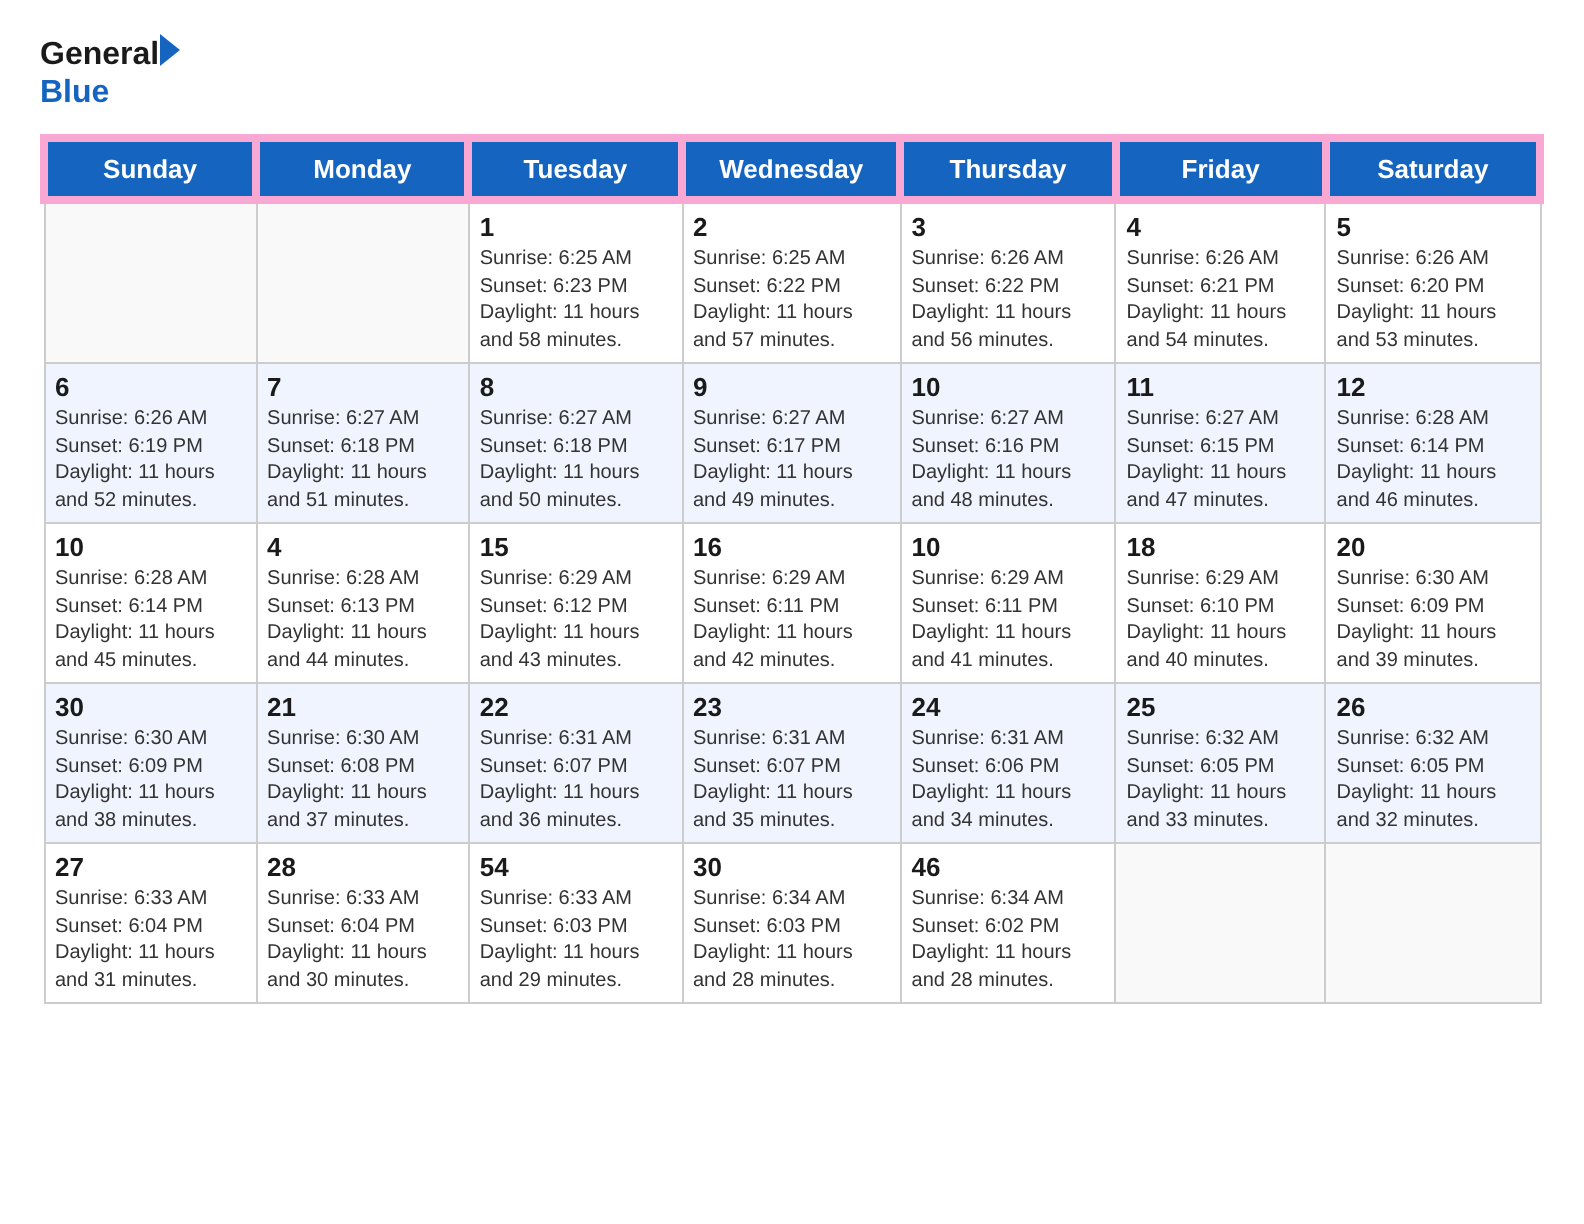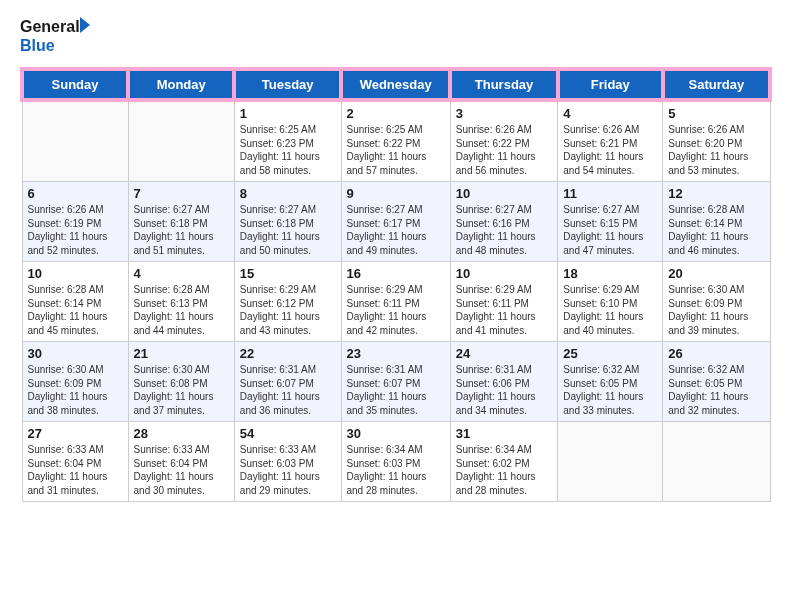--- a/index.html
+++ b/index.html
@@ -238,21 +238,21 @@
           </td>
           <td>
             <span class="day-number">54</span>
             <div class="cell-info">Sunrise: 6:33 AM<br>Sunset: 6:03 PM<br>Daylight: 11 hours and 29 minutes.</div>
           </td>
           <td>
             <span class="day-number">30</span>
             <div class="cell-info">Sunrise: 6:34 AM<br>Sunset: 6:03 PM<br>Daylight: 11 hours and 28 minutes.</div>
           </td>
           <td>
-            <span class="day-number">31</span>
+            <span class="day-number">46</span>
             <div class="cell-info">Sunrise: 6:34 AM<br>Sunset: 6:02 PM<br>Daylight: 11 hours and 28 minutes.</div>
           </td>
           <td class="empty"></td>
           <td class="empty"></td>
         </tr>
       </tbody>
   </table>
 </div>
 
 </body></html>

